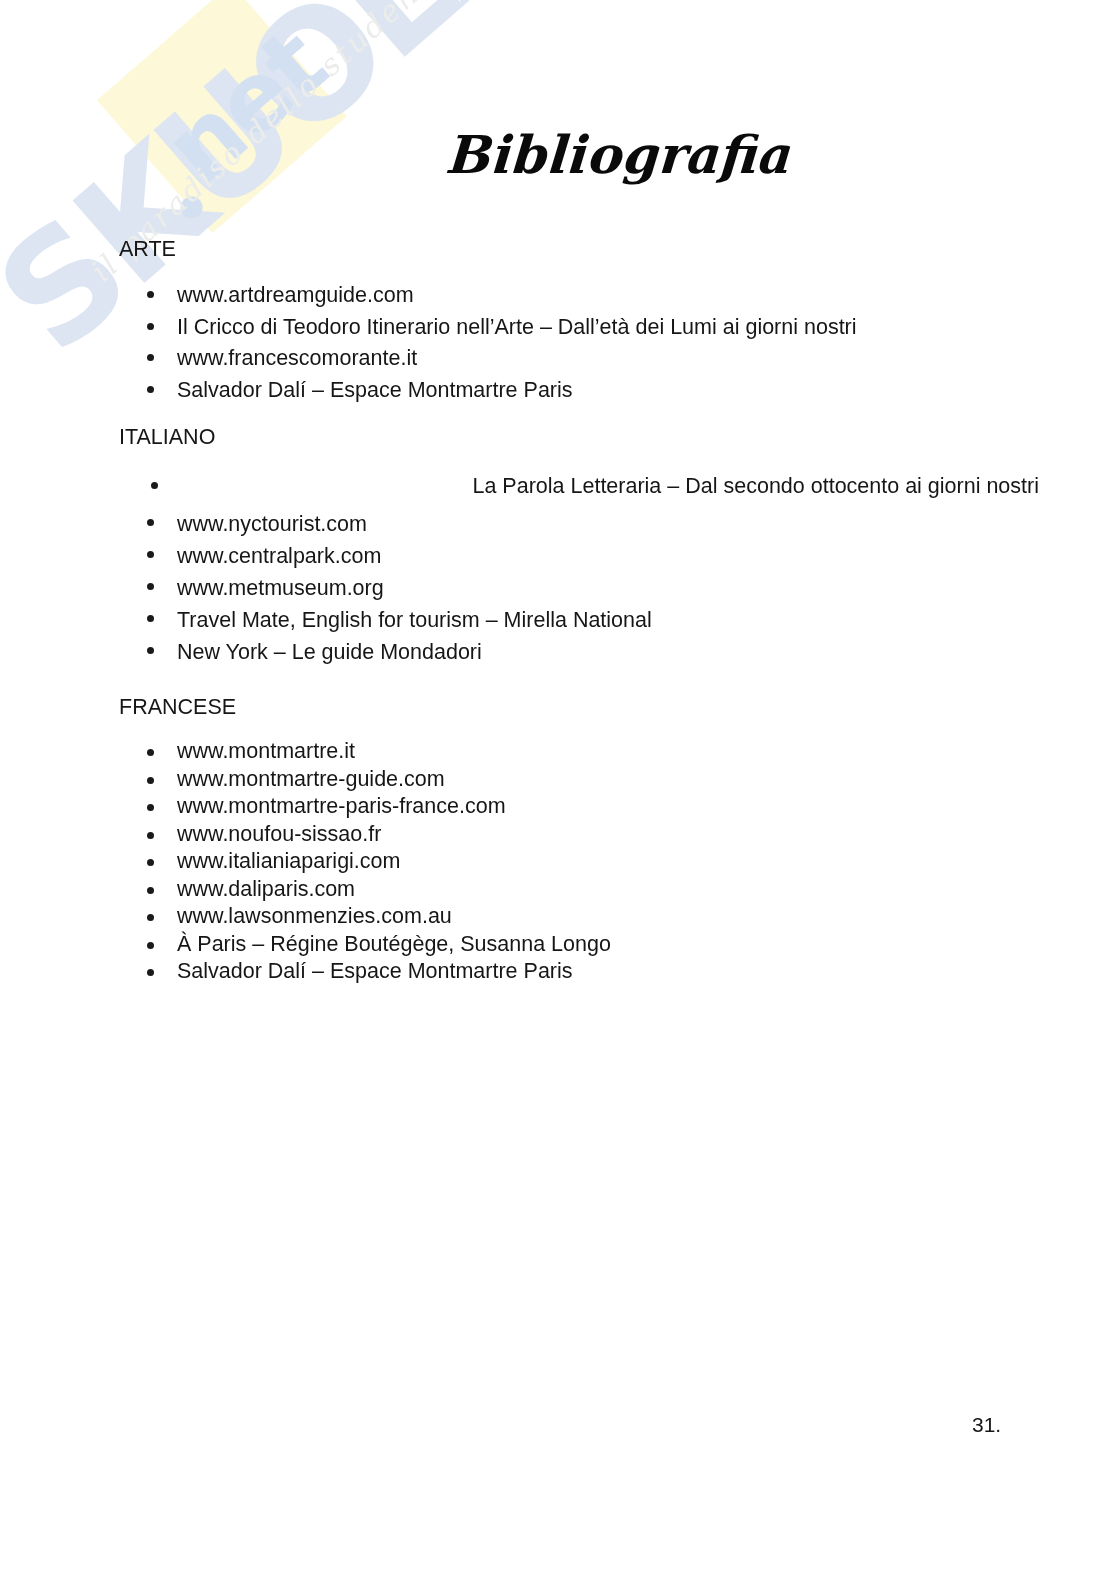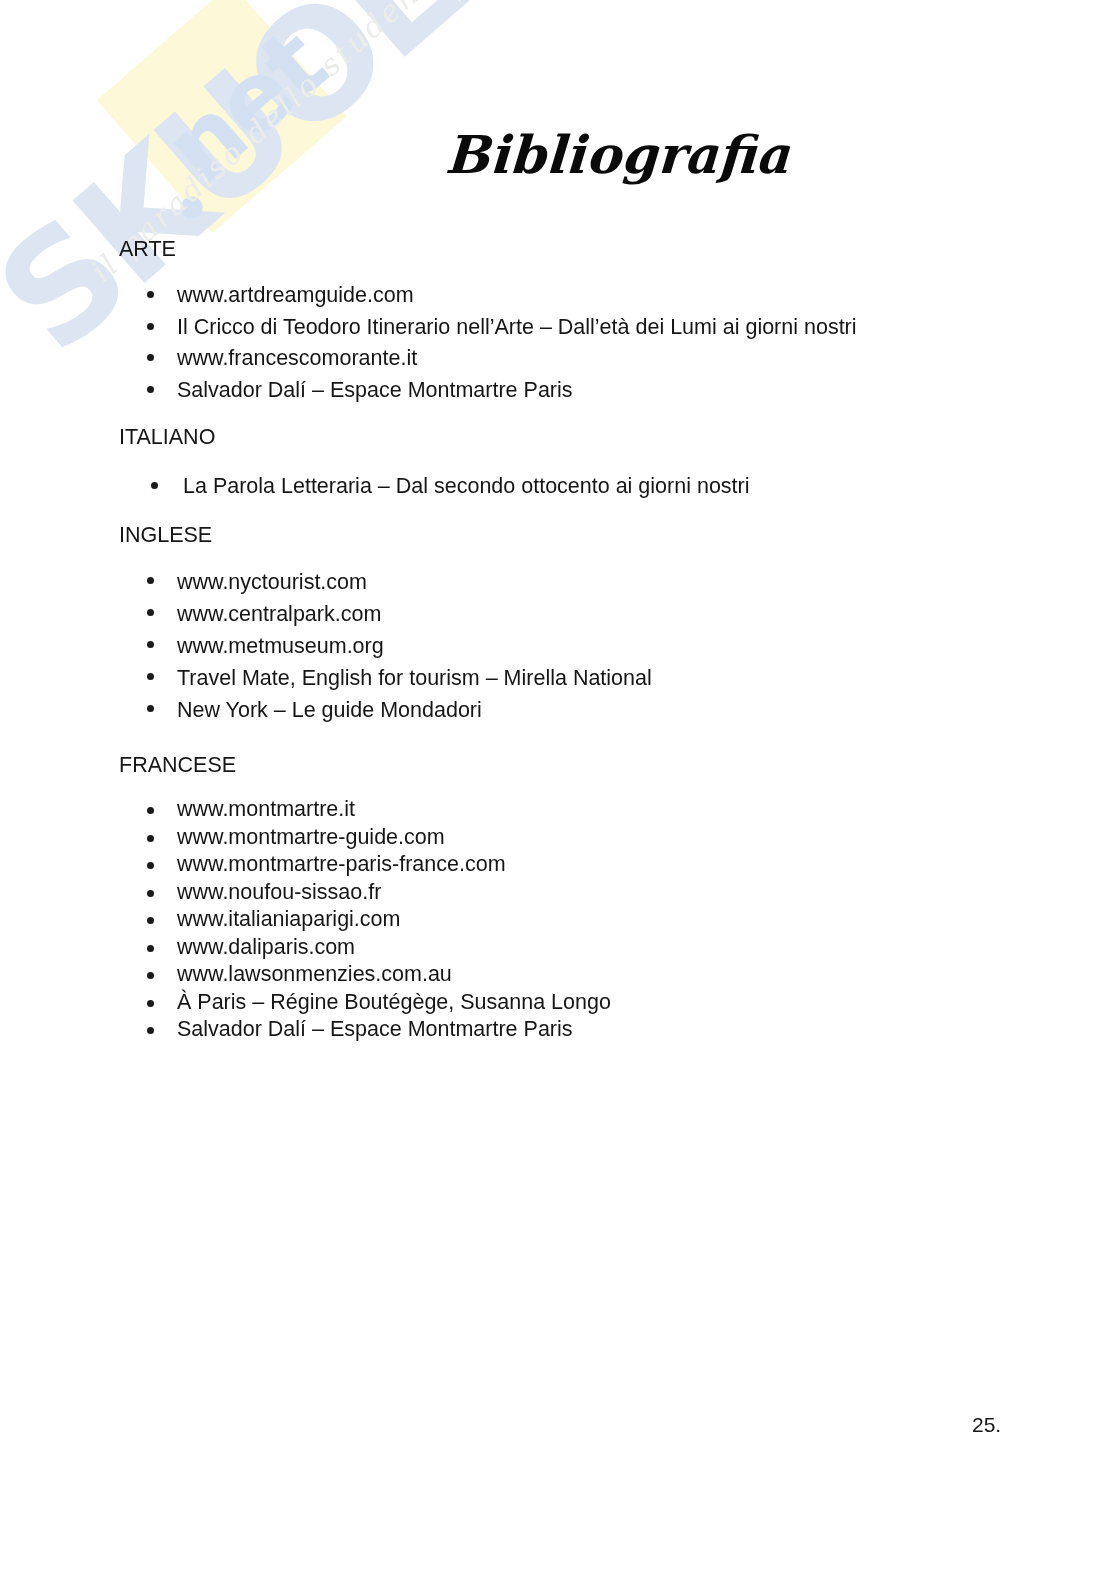--- a/index.html
+++ b/index.html
@@ -152,21 +152,21 @@
     left: 40px;
     top: 11px;
     width: 7px;
     height: 7px;
     border-radius: 50%;
     background: #1a1a1a;
   }
 
   
   ul.arte li        { line-height: 31.5px; }
-  ul.italiano li    { line-height: 36px; padding-left: 76px; }
+  ul.italiano li    { line-height: 36px; padding-left: 76px; text-align: right; }
   ul.italiano li::before { left: 44px; top: 14px; }
   ul.inglese li     { line-height: 32px; }
   ul.francese li    { line-height: 27.5px; }
 
   .gap-sm { height: 4px; }
 
   .page-number {
     position: absolute;
     left: 972px;
     top: 1413px;
@@ -207,21 +207,20 @@
       </div>
 
       <div class="section">
         <p class="section-head">ITALIANO</p>
         <ul class="bullets italiano">
           <li>La Parola Letteraria – Dal secondo ottocento ai giorni nostri</li>
         </ul>
       </div>
 
       <div class="section">
-        <p class="section-head">INGLESE</p>
         <ul class="bullets inglese">
           <li>www.nyctourist.com</li>
           <li>www.centralpark.com</li>
           <li>www.metmuseum.org</li>
           <li>Travel Mate, English for tourism – Mirella National</li>
           <li>New York – Le guide Mondadori</li>
         </ul>
       </div>
 
       <div class="gap-sm"></div>
@@ -236,16 +235,16 @@
           <li>www.italianiaparigi.com</li>
           <li>www.daliparis.com</li>
           <li>www.lawsonmenzies.com.au</li>
           <li>À Paris – Régine Boutégège, Susanna Longo</li>
           <li>Salvador Dalí – Espace Montmartre Paris</li>
         </ul>
       </div>
 
     </div>
 
-    <div class="page-number">25.</div>
+    <div class="page-number">31.</div>
 
   </div>
 </div>
 
 </body></html>

